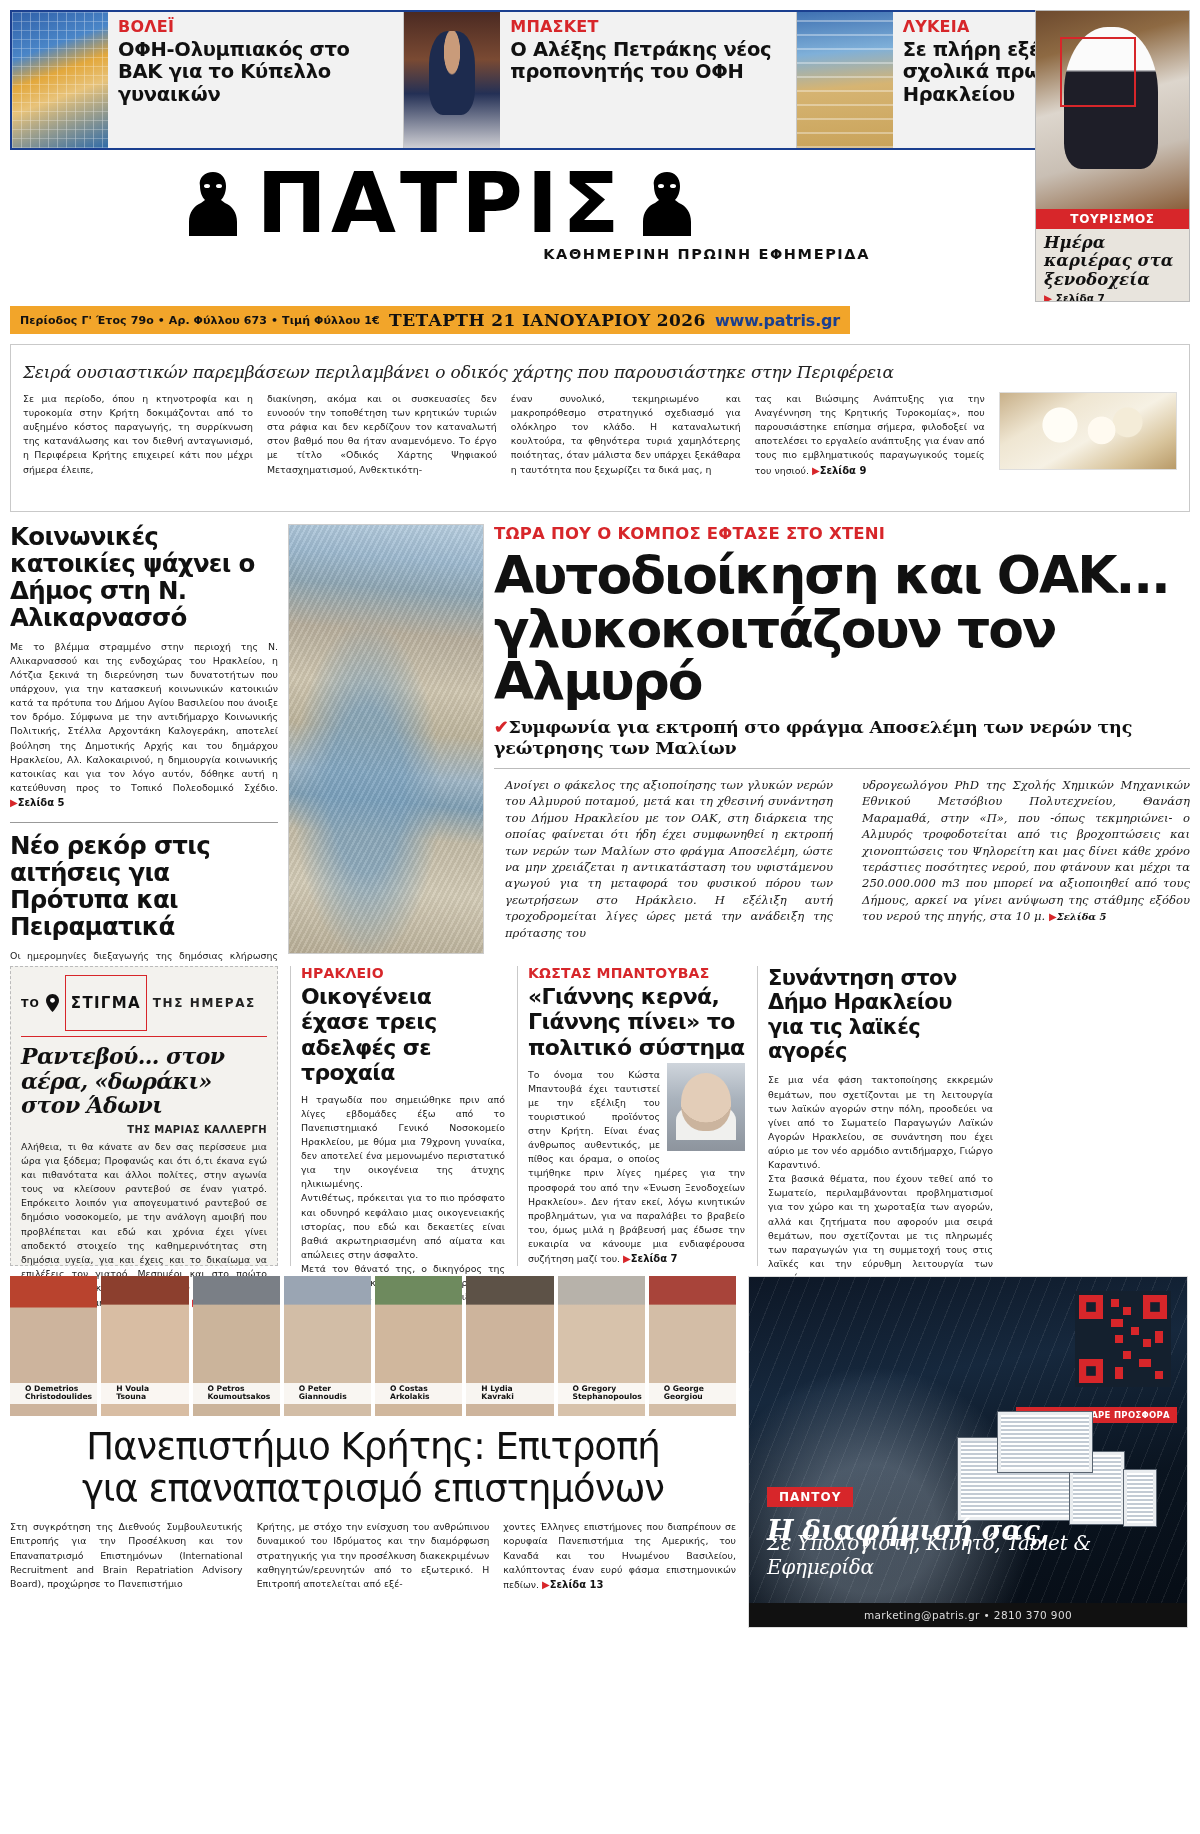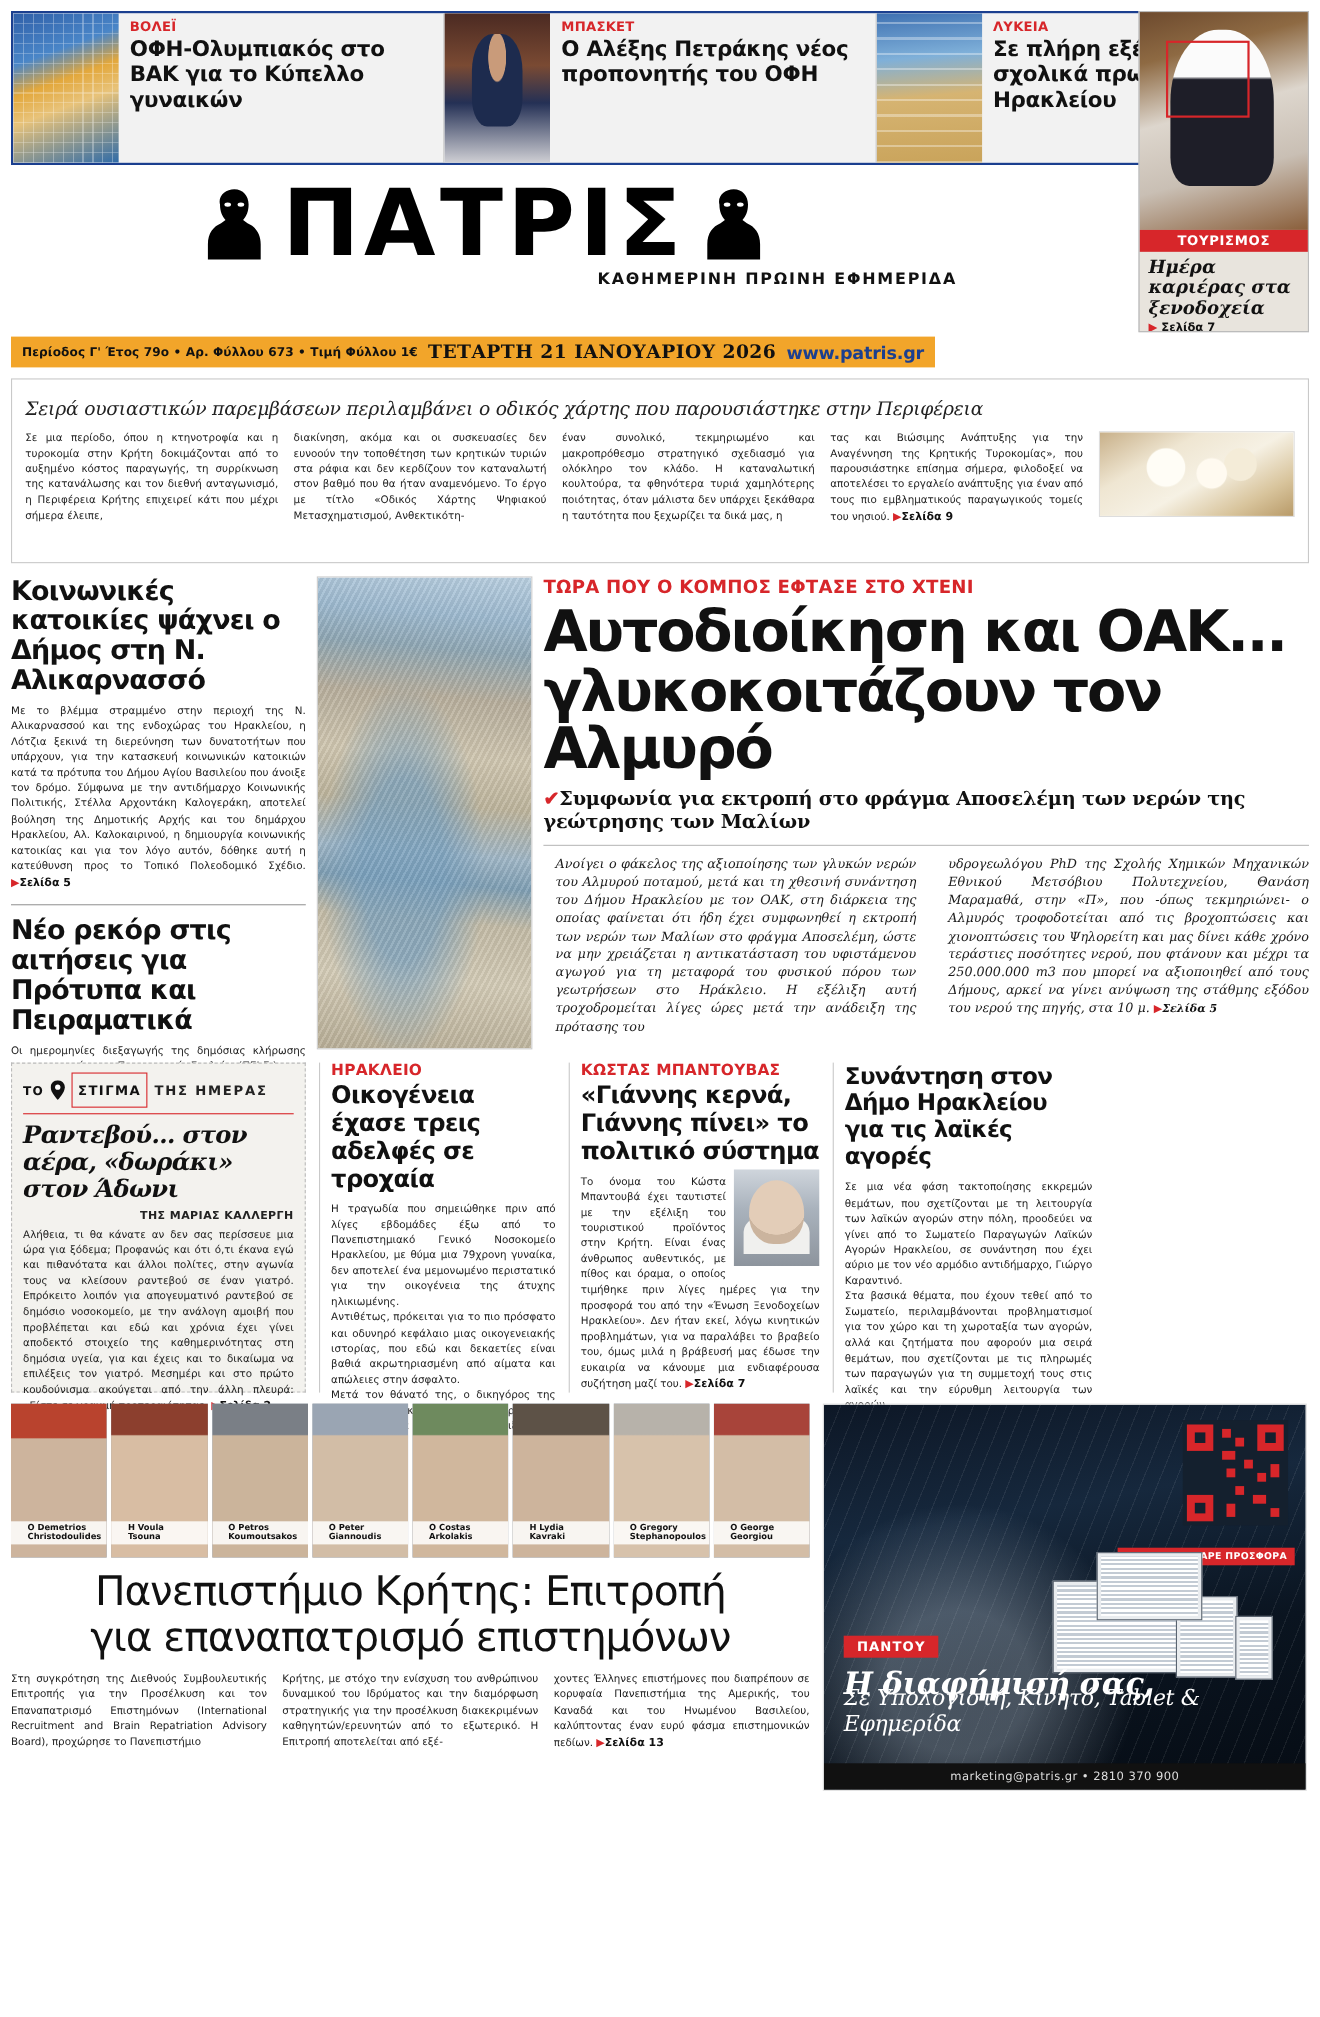--- a/index.html
+++ b/index.html
@@ -19,21 +19,21 @@
     border: 2px solid #1b3f8f;
     height: 140px; margin: 4px 0 0 0;
     background: #f2f2f2;
     position: relative;
   }
   .sports-item { display: flex; flex: 1 1 0; min-width: 0; border-right: 1px solid #c8c8c8; }
   .sports-item:last-child { border-right: none; }
   .sports-thumb { width: 96px; flex: 0 0 96px; position: relative; overflow: hidden; }
   .sports-text { padding: 6px 8px 4px 10px; min-width: 0; }
   .kicker-red {
-    color: #d7262a; font-weight: 700; font-size: 12px;
+    color: #d7262a; font-weight: 700; font-size: 16px;
     letter-spacing: .2px; line-height: 1.1; margin-bottom: 3px;
     font-family: "DejaVu Sans", sans-serif;
   }
   .sports-head {
     font-family: "DejaVu Sans", sans-serif;
     font-weight: 700; font-size: 19.5px; line-height: 1.17;
     letter-spacing: -0.3px; color: #111;
   }
   .side-vert {
     writing-mode: vertical-rl; transform: rotate(180deg);
@@ -182,21 +182,21 @@
   .bot4 { display:flex; gap:12px; margin-top:12px; height: 300px; }
   .b-stigma { width: 268px; border:1px dashed #bbb; background:#f3f2ee; padding:8px 10px; }
   .b-col { width: 215px; }
   .b-col.w3 { width: 228px; }
   .b-col.w4 { width: 236px; }
   .vsep { border-left:1px solid #c9c9c9; }
 
   .stigma-head { display:flex; align-items:center; gap:6px; margin-bottom:4px; }
   .stigma-to { font-size:11px; font-weight:700; letter-spacing:1px; }
   .pin { width:13px; height:18px; }
-  .stigma-chip { border:1.5px solid #d7262a; padding:8px 5px; font-size:12px; font-weight:700; letter-spacing:1.3px; }
+  .stigma-chip { border:1.5px solid #d7262a; padding:18px 5px; font-size:15px; font-weight:700; letter-spacing:1.3px; }
   .stigma-day { font-size:12px; font-weight:700; letter-spacing:1.6px; color:#222; }
   .stigma-rule { border-top:1.5px solid #d7262a; margin:5px 0 7px 0; }
   .stigma-title {
     font-family:"DejaVu Serif","Liberation Serif",serif; font-style:italic; font-weight:700;
     font-size:22px; line-height:1.12; letter-spacing:-.6px;
   }
   .byline { text-align:right; font-size:10px; font-weight:700; letter-spacing:.4px; margin:6px 0 5px 0; color:#222; }
 
   .hl-2 { font-family:"DejaVu Sans", sans-serif; font-weight:700;
           font-size:22px; line-height:1.14; letter-spacing:-.6px; color:#111; margin-top:3px; }

